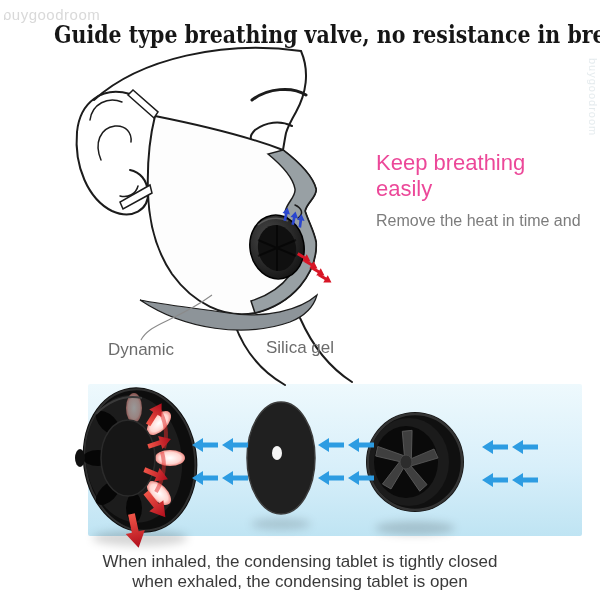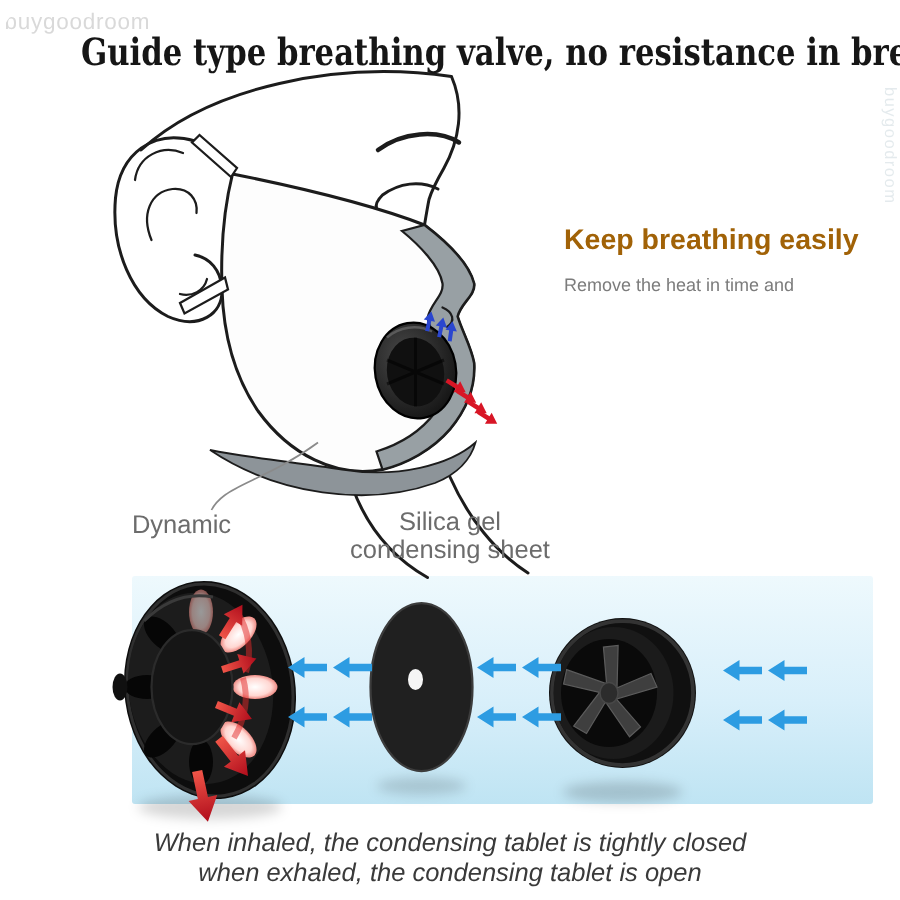--- a/index.html
+++ b/index.html
@@ -7,29 +7,29 @@
          font-family:"Liberation Sans",sans-serif;border-radius:30px;}
   .wm-top{position:absolute;left:3px;top:6px;font-size:15px;color:#d9d9d9;
           letter-spacing:.5px;}
   .wm-right{position:absolute;right:1px;top:58px;writing-mode:vertical-rl;
             font-size:11px;color:#c4d2d8;opacity:.45;letter-spacing:1px;}
   .title{position:absolute;top:20px;left:0;width:600px;text-align:center;
          font-family:"DejaVu Serif","Liberation Serif",serif;font-weight:bold;
          font-size:25px;color:#161616;white-space:nowrap;
          transform:scaleX(.82);transform-origin:50% 50%;}
   .benefit{position:absolute;left:376px;top:150px;width:210px;}
-  .benefit h2{margin:0 0 8px 0;font-size:19px;font-weight:bold;color:#a16207;}
-  .benefit p{margin:0;font-size:12px;line-height:21px;color:#7c7c7c;}
+  .benefit h2{margin:0 0 8px 0;font-size:22px;font-weight:normal;color:#ec4899;}
+  .benefit p{margin:0;font-size:16px;line-height:21px;color:#7c7c7c;}
   .plabel{position:absolute;text-align:center;font-size:17px;line-height:19px;
           color:#6c6c6c;}
-  .plabel.cover{left:36px;top:340px;width:170px;}
+  .plabel.cover{left:56px;top:340px;width:170px;}
   .plabel.sheet{left:205px;top:338px;width:190px;}
   .plabel.base{left:377px;top:342px;width:170px;}
   .footer{position:absolute;left:0;top:552px;width:600px;text-align:center;
-          font-size:17px;line-height:20px;color:#3a3a3a;font-style:italic;}
+          font-size:17px;line-height:20px;color:#3a3a3a;}
   svg.scene{position:absolute;left:0;top:0;}
 </style>
 </head>
 <body>
 
 <div id="stage">
 
   <svg class="scene" width="600" height="600" viewBox="0 0 600 600">
     <defs>
       <linearGradient id="bandGrad" x1="0" y1="0" x2="0" y2="1">
@@ -205,21 +205,20 @@
       <span>Remove the heat in time and</span><br>
       <br>
     </p>
   </div>
 
   <div class="plabel cover">
     <span>Dynamic</span><br>
   </div>
   <div class="plabel sheet">
     <span>Silica gel</span><br>
-    <span>condensing sheet</span>
   </div>
   <div class="plabel base">
     <br>
   </div>
 
   <div class="footer">
     <span>When inhaled, the condensing tablet is tightly closed</span><br>
     <span>when exhaled, the condensing tablet is open</span>
   </div>
 </div>

